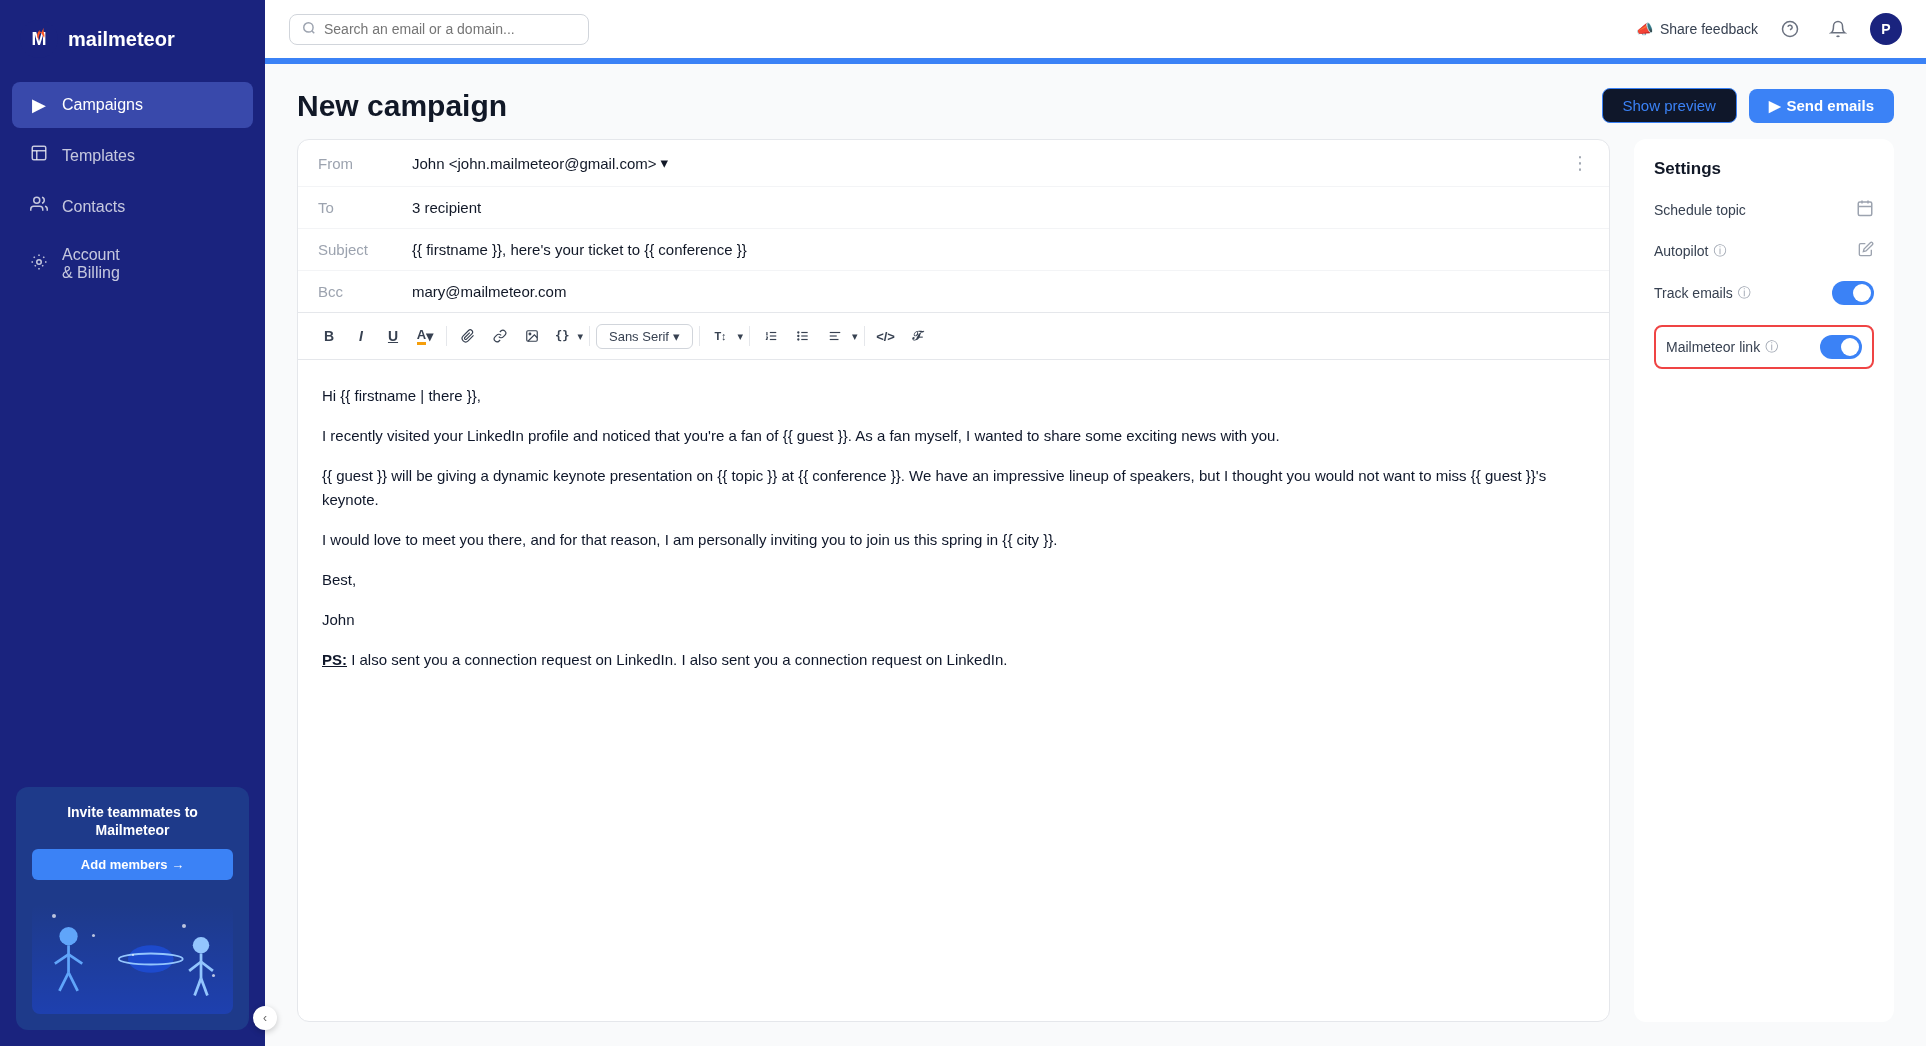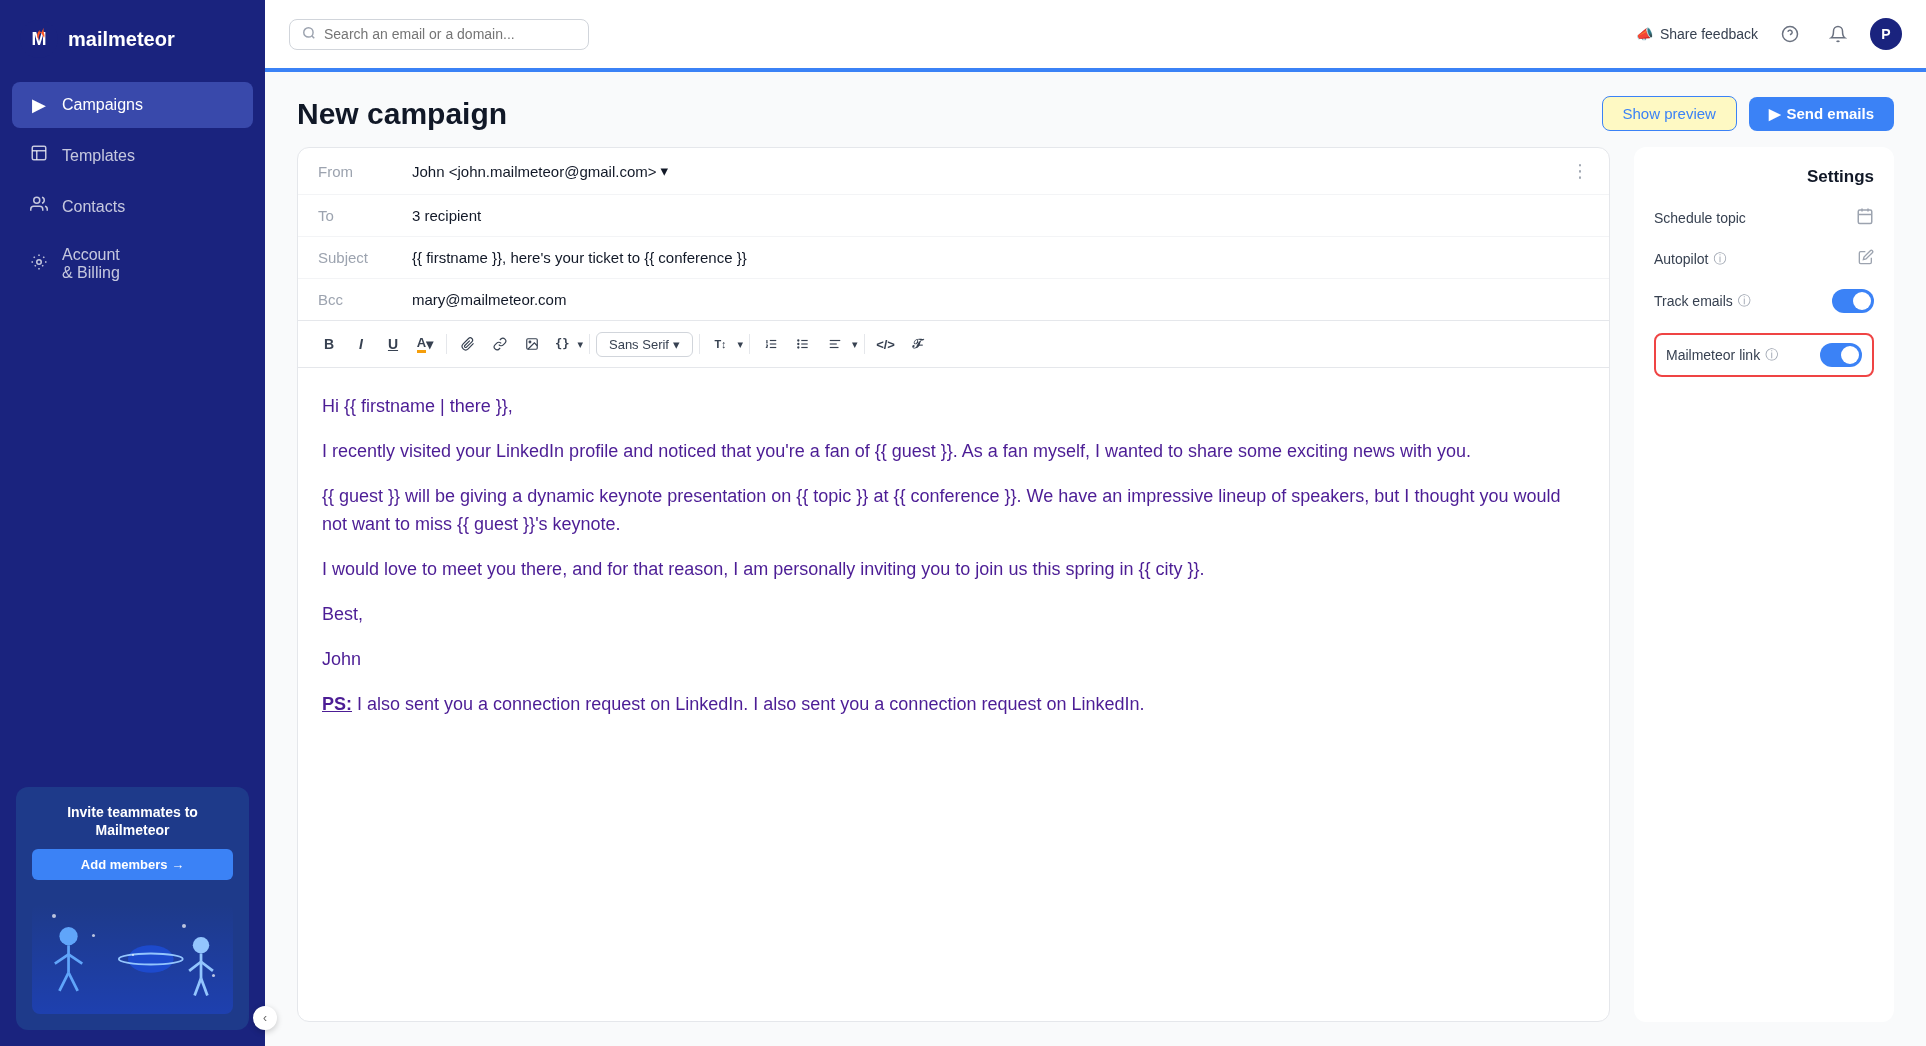--- a/index.html
+++ b/index.html
@@ -101,26 +101,26 @@
     
     .main {
       flex: 1;
       display: flex;
       flex-direction: column;
       overflow: hidden;
     }
 
     
     .topbar {
-      height: 72px;
+      height: 64px;
       background: white;
       display: flex;
       align-items: center;
       padding: 0 24px;
-      border-bottom: 4px solid #3b82f6;
+      border-bottom: 6px solid #3b82f6;
       gap: 16px;
     }
     .search-box {
       display: flex;
       align-items: center;
       border: 1px solid #d1d5db;
       border-radius: 8px;
       padding: 6px 12px;
       gap: 8px;
       background: white;
@@ -193,21 +193,21 @@
       font-size: 30px;
       font-weight: 700;
       color: #111827;
     }
     .header-actions {
       display: flex;
       gap: 12px;
       align-items: center;
     }
     .btn-outline {
-      background: #fef9c3;
+      background: #0f172a;
       border: 1.5px solid #3b82f6;
       color: #3b82f6;
       padding: 8px 20px;
       border-radius: 8px;
       font-size: 15px;
       font-weight: 500;
       cursor: pointer;
     }
     .btn-primary {
       background: #3b82f6;
@@ -324,35 +324,34 @@
       font-size: 13px;
       color: #374151;
       background: white;
     }
 
     
     .email-body {
       padding: 24px 24px;
       flex: 1;
       overflow-y: auto;
-      font-size: 18px;
-      color: #4c1d95;
+      font-size: 15px;
+      color: #0f172a;
       line-height: 1.6;
     }
     .email-body p { margin-bottom: 16px; }
     .email-body .ps { text-decoration: underline; font-weight: 700; }
 
     
     .settings-panel {
       width: 260px;
       min-width: 260px;
       background: white;
       border-radius: 12px;
       padding: 20px;
-      text-align: right;
     }
     .settings-title {
       font-size: 17px;
       font-weight: 700;
       color: #111827;
       margin-bottom: 20px;
     }
     .settings-row {
       display: flex;
       align-items: center;

